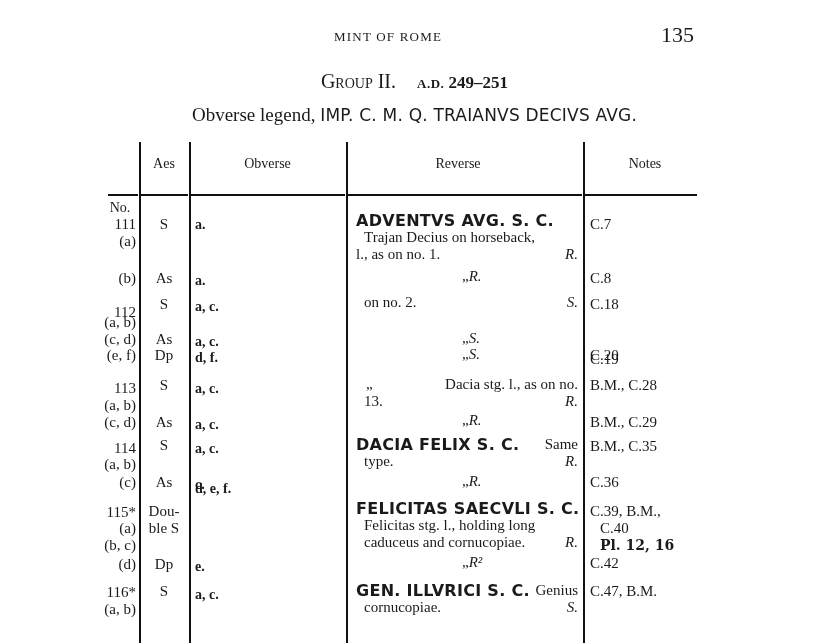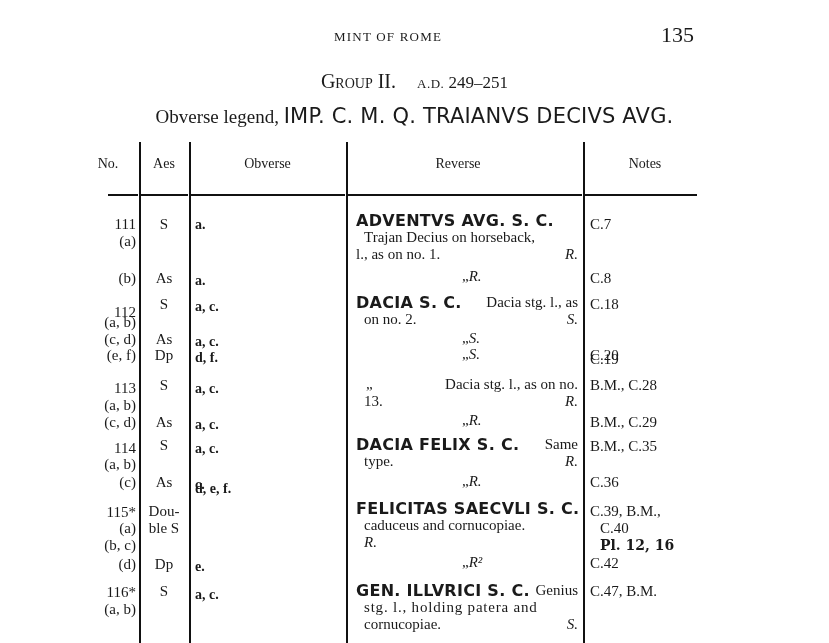--- a/index.html
+++ b/index.html
@@ -2,24 +2,24 @@
 <html><head>
 <meta charset="utf-8">
 <style>
   html, body { margin: 0; padding: 0; background: #ffffff; }
   body { width: 829px; height: 643px; position: relative; overflow: hidden; color: #1a1a1a; font-family: "DejaVu Serif", serif; }
   .abs { position: absolute; }
   .running-head { left: 334px; top: 29px; font-size: 13px; letter-spacing: 1.2px; font-family: "Liberation Serif", serif; }
   .page-number { left: 661px; top: 22px; font-size: 22px; font-family: "Liberation Serif", serif; }
   .group-title { left: 0; width: 829px; top: 70px; text-align: center; font-size: 20px; font-family: "Liberation Serif", serif; }
   .group-title .sc { font-variant: small-caps; }
-  .group-title .date { font-size: 17px; margin-left: 16px; }
+  .group-title .date { font-size: 17px; margin-left: 16px; font-weight: bold; }
   .group-title .date .ad { font-variant: small-caps; font-size: 13px; letter-spacing: 0.5px; }
   .legend-line { left: 0; width: 829px; top: 104px; text-align: center; font-size: 19px; font-family: "Liberation Serif", serif; }
-  .legend-line .caps { font-family: "DejaVu Sans", sans-serif; font-size: 21px; letter-spacing: 0.2px; }
+  .legend-line .caps { font-family: "DejaVu Sans", sans-serif; font-size: 17px; letter-spacing: 0.2px; }
   .vline { background: #111; width: 1.5px; }
   .hline { background: #111; height: 1.5px; }
   .th { top: 156px; font-size: 14px; font-family: "Liberation Serif", serif; text-align: center; }
   .cell { font-family: "Liberation Serif", serif; font-size: 15px; line-height: 17px; white-space: nowrap; }
   .num { text-align: right; width: 40px; left: 96px; }
   .aes { text-align: center; width: 50px; left: 139px; }
   .obv { left: 195px; font-weight: bold; font-size: 14px; }
   .rev { left: 356px; width: 222px; }
   .rev .legend { font-family: "DejaVu Sans", sans-serif; font-size: 16px; font-weight: bold; letter-spacing: 0.3px; }
   .rev .line { display: flex; justify-content: space-between; }
@@ -47,21 +47,21 @@
 <div class="abs vline" style="left:139px; top:142px; height:501px;"></div>
 <div class="abs vline" style="left:189px; top:142px; height:501px;"></div>
 <div class="abs vline" style="left:346px; top:142px; height:501px;"></div>
 <div class="abs vline" style="left:583px; top:142px; height:501px;"></div>
 <div class="abs hline" style="left:108px; top:194px; width:30px;"></div>
 <div class="abs hline" style="left:141px; top:194px; width:47px;"></div>
 <div class="abs hline" style="left:191px; top:194px; width:154px;"></div>
 <div class="abs hline" style="left:348px; top:194px; width:234px;"></div>
 <div class="abs hline" style="left:585px; top:194px; width:112px;"></div>
 
-<div class="abs th" style="left:88px; width:40px;">No.</div>
+<div class="abs th" style="left:100px; width:40px;margin-top:44px;">No.</div>
 <div class="abs th" style="left:139px; width:50px;">Aes</div>
 <div class="abs th" style="left:189px; width:157px;">Obverse</div>
 <div class="abs th" style="left:346px; width:224px;">Reverse</div>
 <div class="abs th" style="left:583px; width:124px;">Notes</div>
 
 <div class="abs cell num" style="top:216px;">111</div>
 <div class="abs cell aes" style="top:216px;">S</div>
 <div class="abs cell obv" style="top:216px;">a.</div>
 <div class="abs cell rev" style="top:212px;">
   <div class="legend">ADVENTVS  AVG.  S.  C.</div>
@@ -77,24 +77,20 @@
 <div class="abs cell num" style="top:270px;">(b)</div>
 <div class="abs cell aes" style="top:270px;">As</div>
 <div class="abs cell obv" style="top:272px;">a.</div>
 <div class="abs cell rev line" style="top:268px;"><span class="ditto">„</span><span class="rarity">R.</span></div>
 <div class="abs cell notes" style="top:270px;">C.8</div>
 
 <div class="abs cell num" style="top:304px;">112</div>
 <div class="abs cell aes" style="top:296px;">S</div>
 <div class="abs cell obv" style="top:298px;">a, c.</div>
 <div class="abs cell rev" style="top:294px;">
-  <div class="line">
-      <span class="legend">DACIA S. C.</span>
-      <span class="desc">Dacia stg. l., as</span>
-    </div>
   <div class="line desc" style="padding-left:8px;">
       <span>on no. 2.</span>
       <span class="rarity">S.</span>
     </div>
 </div>
 <div class="abs cell notes" style="top:296px;">C.18</div>
 <div class="abs cell num" style="top:314px;">(a, b)</div>
 <div class="abs cell num" style="top:331px;">(c, d)</div>
 <div class="abs cell aes" style="top:331px;">As</div>
 <div class="abs cell obv" style="top:333px;">a, c.</div>
@@ -146,21 +142,22 @@
 <div class="abs cell aes" style="top:474px;">As</div>
 <div class="abs cell obv" style="top:476px;">c.</div>
 <div class="abs cell rev line" style="top:473px;"><span class="ditto">„</span><span class="rarity">R.</span></div>
 <div class="abs cell notes" style="top:474px;">C.36</div>
 
 <div class="abs cell num" style="top:504px;">115*</div>
 <div class="abs cell aes" style="top:503px;">Dou-</div>
 <div class="abs cell obv" style="top:480px;">d, e, f.</div>
 <div class="abs cell rev" style="top:500px;">
   <div class="legend">FELICITAS SAECVLI S. C.</div>
-  <div class="line desc" style="padding-left:8px;flex-direction:column;">
+  <div class="desc" style="padding-left:8px;">Felicitas stg. l., holding long</div>
+  <div class="line desc" style="padding-left:8px;">
       <span>caduceus and cornucopiae.</span>
       <span class="rarity">R.</span>
     </div>
 </div>
 <div class="abs cell notes" style="top:503px;">
   <div>C.39, B.M.,</div>
   <div style="padding-left:10px;">C.40</div>
   <div class="plate" style="padding-left:10px;">Pl. 12, 16</div>
 </div>
 <div class="abs cell num" style="top:520px;">(a)</div>
@@ -173,20 +170,19 @@
 <div class="abs cell notes" style="top:555px;">C.42</div>
 
 <div class="abs cell num" style="top:584px;">116*</div>
 <div class="abs cell aes" style="top:583px;">S</div>
 <div class="abs cell obv" style="top:586px;">a, c.</div>
 <div class="abs cell rev" style="top:582px;">
   <div class="line">
       <span class="legend">GEN. ILLVRICI S. C.</span>
       <span class="desc">Genius</span>
     </div>
-  <div class="desc" style="padding-left:8px; letter-spacing:0.8px;">stg. l., holding patera and</div>
   <div class="line desc" style="padding-left:8px;">
       <span>cornucopiae.</span>
       <span class="rarity">S.</span>
     </div>
 </div>
 <div class="abs cell notes" style="top:583px;">C.47, B.M.</div>
 <div class="abs cell num" style="top:601px;">(a, b)</div>
 
 </body></html>

